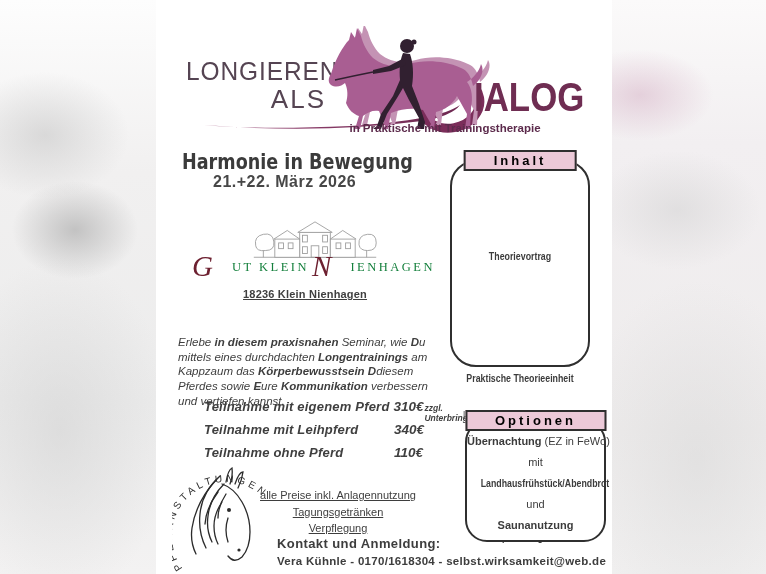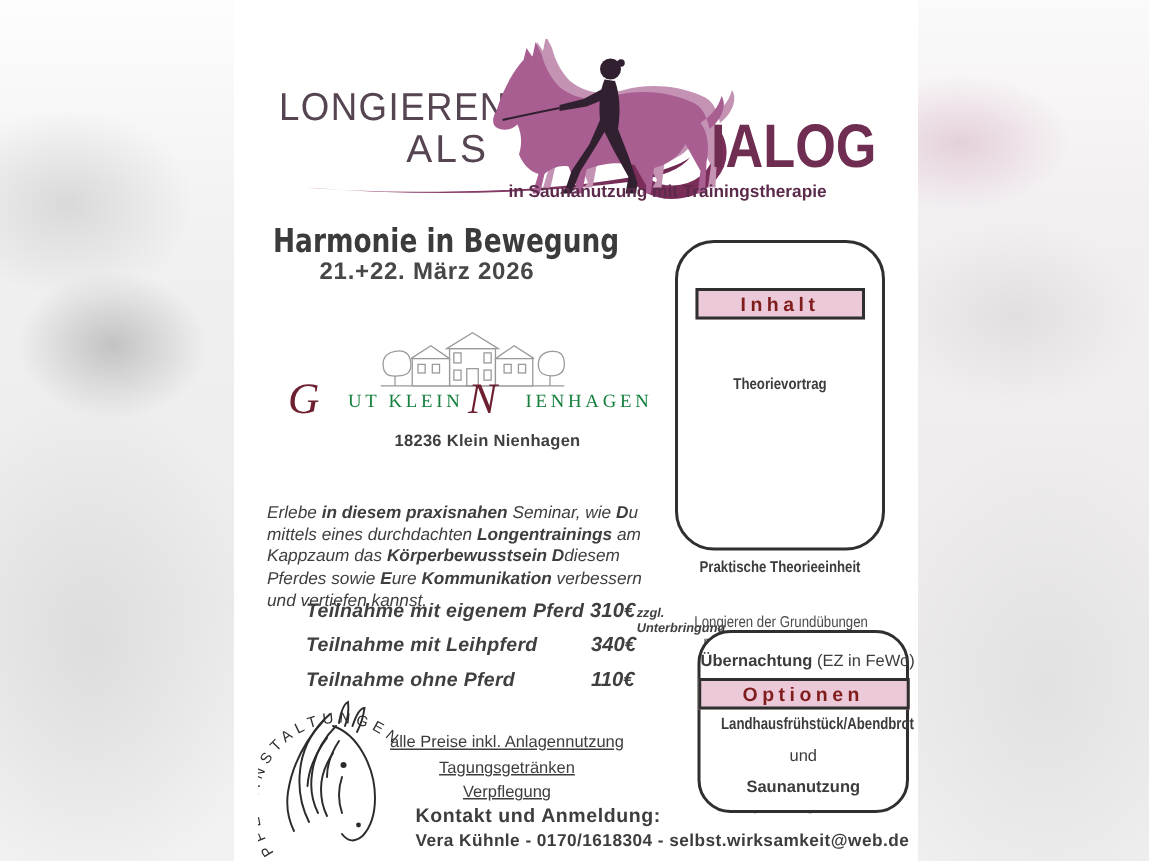--- a/index.html
+++ b/index.html
@@ -51,39 +51,39 @@
                  transform:scaleX(.8); transform-origin:left top; white-space:nowrap; }
   .event-date  { position:absolute; left:213px; top:173px; font-size:16px; font-weight:700;
                  color:#474747; letter-spacing:.5px; }
   .venue-house-svg { position:absolute; left:243px; top:219px; width:144px; height:44px; }
   .venue-name { position:absolute; left:185px; top:254px; width:260px; display:flex;
                 justify-content:center; align-items:flex-start; }
   .venue-name .vi { font-family:"Liberation Serif",serif; font-style:italic; font-size:29px;
                     line-height:29px; color:var(--venue-maroon,#6d2030); margin-top:-2px; }
   .venue-name .vt { font-family:"Liberation Serif",serif; font-size:12.5px; letter-spacing:2.5px;
                     color:#15803d; margin:6px 3px 0 19px; }
-  .venue-address { position:absolute; left:243px; top:288px; width:144px; text-align:right;
-                   font-weight:700; font-size:11px; color:#3f3f3f; letter-spacing:.2px; }
+  .venue-address { position:absolute; left:243px; top:288px; width:144px; text-align:left;
+                   font-weight:700; font-size:11px; color:#3f3f3f; letter-spacing:.2px;text-decoration:underline; }
   .description { position:absolute; left:178px; top:306px; width:268px; font-style:italic;
                  font-size:11.5px; line-height:14.6px; color:#3e3e3e; white-space:pre-line; }
   .description .b { font-weight:700; }
 
   
   .pricing { position:absolute; left:204px; top:399px; width:300px; }
   .price-row { display:flex; align-items:baseline; height:23px; font-style:italic;
                font-weight:700; color:#3f3f3f; }
   .price-label { width:190px; font-size:13px; letter-spacing:.2px; }
   .price-value { font-size:13.5px; }
   .price-note  { font-size:8.5px; margin-left:1px; }
 
   
   .rbox { position:absolute; border:2px solid #2f2f2f; background:#fff; box-sizing:border-box; }
   .rbox-tag { position:absolute; top:-12px; left:50%; transform:translateX(-50%);
               background:var(--accent-pink,#ecc9d8); border:2px solid #2f2f2f; padding:1px 28px;
-              font-weight:700; font-size:13px; letter-spacing:3px; white-space:nowrap; color:#7f1d1d;margin-top:42px; }
+              font-weight:700; font-size:13px; letter-spacing:3px; white-space:nowrap; color:#000000; }
   .box-inhalt { left:450px; top:160px; width:140px; height:207px; border-radius:26px; }
   .inh-content { margin-top:13px; text-align:center; font-size:10.5px; line-height:12.5px;
                  transform:scaleX(.84); transform-origin:50% 0; white-space:pre; color:#3c3c3c; }
   .inh-item { margin-bottom:9px; }
   .inh-item:last-child { margin-bottom:0; }
   .inh-bold { display:block; font-weight:700; }
   .inh-norm { display:block; color:#4a4a4a; }
   .box-optionen { left:465px; top:420px; width:141px; height:122px; border-radius:22px; }
   .opt-content { height:96px; margin-top:13px; display:flex; flex-direction:column;
                  justify-content:space-between; text-align:center; font-size:11px; color:#3c3c3c; }
@@ -136,21 +136,21 @@
       <circle cx="92" cy="20" r="7"></circle>
       <circle cx="99" cy="16" r="2.5"></circle>
       <path d="M88,27 C85,34 84,44 85,54 L78,70 L66,88 L62,100 L58,103 L66,103 L72,88 L82,72 L88,62
                L94,74 L104,92 L102,103 L109,103 L110,96 L104,78 L97,60 C99,48 98,36 95,28 Z"></path>
       <path d="M89,32 L74,40 L58,44 L58,48 L76,45 L91,39 Z"></path>
     </g>
     <path d="M58,46 Q38,50 20,54" stroke="var(--figure-dark,#312030)" stroke-width="1.4" fill="none"></path>
   </svg>
 
   <div class="logo-dialog">IALOG</div>
-  <div class="logo-subtitle">in Saunanutzung mit Trainingstherapie</div>
+  <div class="logo-subtitle">in Praktische mit Trainingstherapie</div>
 
   <div class="event-title">Harmonie in Bewegung</div>
   <div class="event-date">21.+22. März 2026</div>
 
   <svg class="venue-house-svg" viewBox="0 0 144 46" fill="none" stroke="#9a9a9a" stroke-width=".9">
     <path d="M8,40 L136,40"></path>
     <rect x="56" y="14" width="32" height="26" fill="#fff"></rect>
     <path d="M54,14 L72,3 L90,14 Z" fill="#fff"></path>
     <rect x="68" y="28" width="8" height="12"></rect>
     <rect x="59" y="17" width="5" height="7"></rect>

